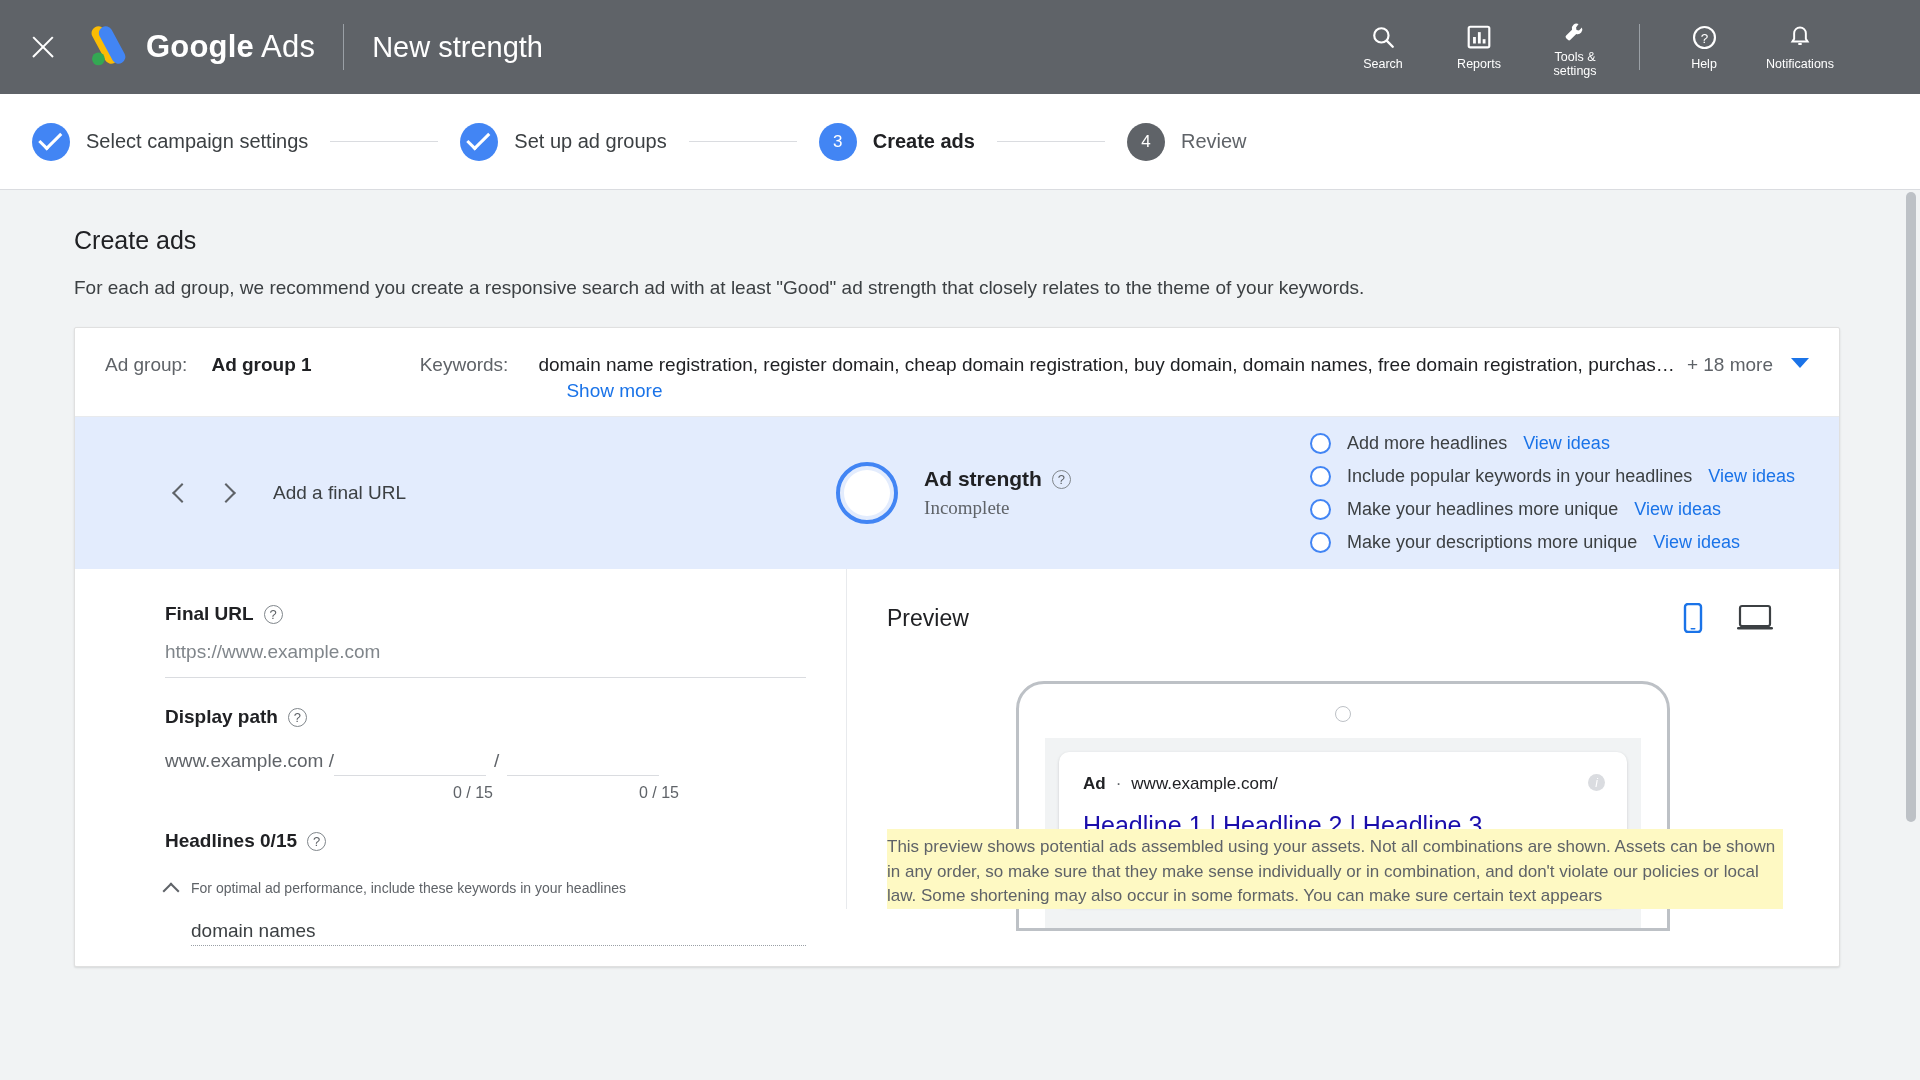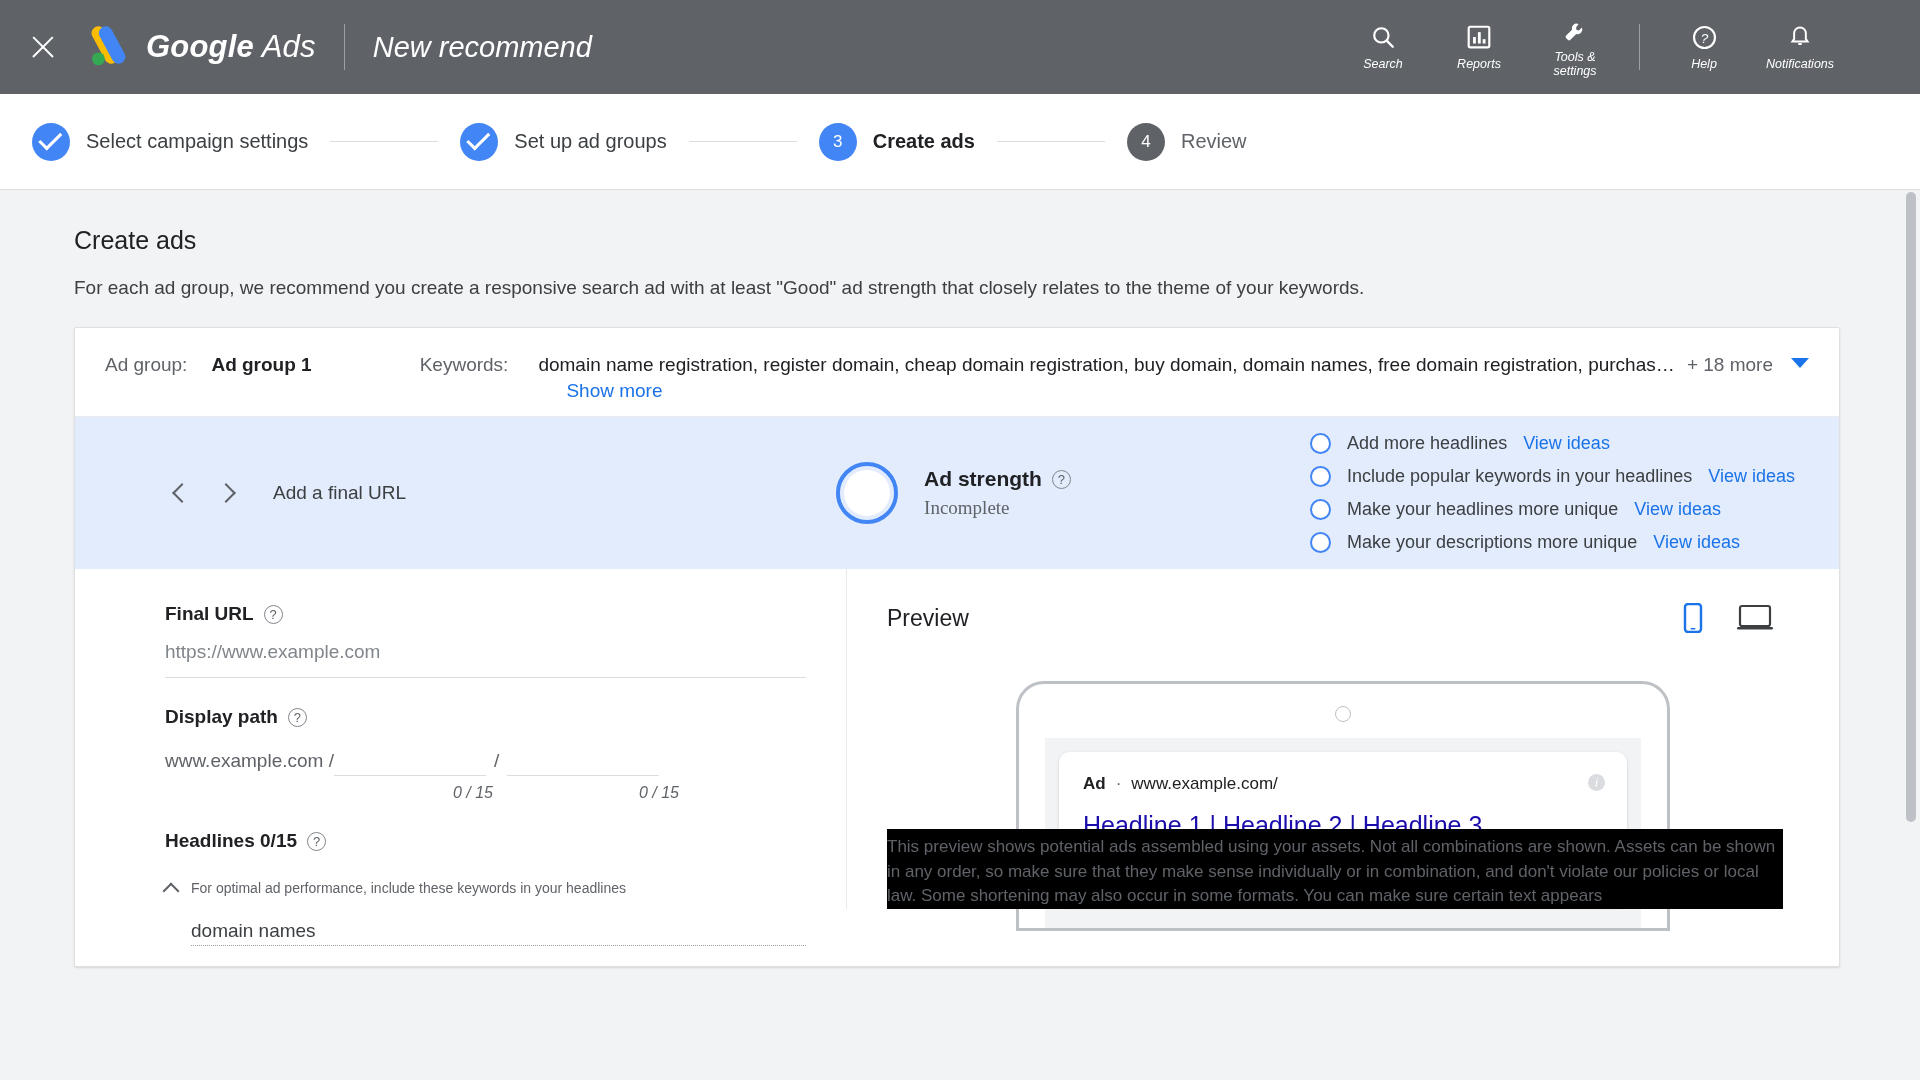--- a/index.html
+++ b/index.html
@@ -5,21 +5,21 @@
   * { box-sizing: border-box; margin: 0; padding: 0; }
   html, body {
     width: 1920px; height: 1080px;
     font-family: "Liberation Sans", sans-serif;
     background: #ffffff; overflow: hidden;
   }
 
   
   .topbar {
     height: 94px; background: #5f6368; display: flex; align-items: center;
-    padding: 0 0 0 26px; position: relative; font-style: italic;
+    padding: 0 0 0 26px; position: relative;
   }
   .close-x {
     width: 34px; height: 34px; position: relative; cursor: pointer;
     margin-right: 26px; flex: 0 0 auto;
   }
   .close-x::before, .close-x::after {
     content: ""; position: absolute; left: 3px; top: 16px; width: 28px; height: 2.3px;
     background: #ffffff;
   }
   .close-x::before { transform: rotate(45deg); }
@@ -154,21 +154,21 @@
   .input-line {
     border-bottom: 1px solid #dadce0; padding: 16px 0 14px 0; font-size: 19px; color: #80868b;
     cursor: text;
   }
   .block { margin-bottom: 28px; }
 
   .dp-row { display: flex; align-items: flex-end; gap: 0; margin-top: 18px; }
   .dp-static { font-size: 19px; color: #5f6368; white-space: nowrap; padding-bottom: 4px; }
   .dp-input { width: 152px; border-bottom: 1px solid #dadce0; height: 30px; cursor: text; }
   .dp-slash { font-size: 19px; color: #5f6368; margin: 0 8px; padding-bottom: 4px; }
-  .dp-counts { display: flex; margin-top: 8px; font-size: 16px; color: #5f6368; font-style: italic; }
+  .dp-counts { display: flex; margin-top: 8px; font-size: 16px; color: #5f6368; }
   .dp-count { width: 152px; text-align: right; }
   .dp-count.second { margin-left: 34px; }
 
   .headlines-title { font-size: 19px; color: #202124; font-weight: 700; display: flex; align-items: center; gap: 10px; margin-top: 8px; }
   .kw-hint { display: flex; align-items: center; gap: 14px; margin-top: 28px; }
   .chev-up {
     width: 12px; height: 12px; border-top: 2px solid #5f6368; border-left: 2px solid #5f6368;
     transform: rotate(45deg); flex: 0 0 auto; cursor: pointer; position: relative; top: 3px;
   }
   .kw-hint-text { font-size: 14px; color: #5f6368; }
@@ -206,21 +206,21 @@
   .ad-info {
     position: absolute; right: 22px; top: 22px; width: 17px; height: 17px; border-radius: 50%;
     background: #dadce0; color: #fff; font-size: 12px; display: flex; align-items: center;
     justify-content: center; font-style: italic; cursor: pointer;
   }
   .ad-headline { font-size: 25px; color: #1a0dab; margin-top: 16px; line-height: 1.25; }
   .ad-desc { font-size: 19px; color: #3c4043; margin-top: 18px; }
 
   .disclaimer {
     position: absolute; left: 40px; right: 56px; bottom: 0;
-    font-size: 17px; color: #5f6368; line-height: 1.45; background: #000000; padding-top: 6px;
+    font-size: 17px; color: #5f6368; line-height: 1.45; background: #fef9c3; padding-top: 6px;
   }
 
   
   .scrollbar {
     position: absolute; right: 4px; top: 2px; width: 10px; height: 630px;
     background: transparent;
   }
   .scrollthumb { width: 10px; height: 630px; background: #bdc1c6; border-radius: 6px; }
 </style>
 </head>
@@ -235,21 +235,21 @@
       <path d="M28 4 L42 30 a7.5 7.5 0 0 1-13 7.5 L15 11.5 A7.5 7.5 0 0 1 28 4 Z" fill="#4285f4"></path>
       <circle cx="13.5" cy="36" r="7" fill="#34a853"></circle>
     </svg>
     <div class="brand-text">
       <b>Google</b>
       <span>Ads</span>
     </div>
   </div>
 
   <div class="vdiv"></div>
-  <div class="page-title-top">New recommend</div>
+  <div class="page-title-top">New strength</div>
 
   <div class="top-actions">
     <div class="tool">
       <div class="ico">
         <svg width="26" height="26" viewBox="0 0 24 24">
             <circle cx="10.5" cy="10.5" r="6.6" fill="none" stroke="#fff" stroke-width="2"></circle>
             <line x1="15.4" y1="15.4" x2="21" y2="21" stroke="#fff" stroke-width="2.2" stroke-linecap="round"></line>
           </svg>
       </div>
       <div class="lbl">Search</div>

